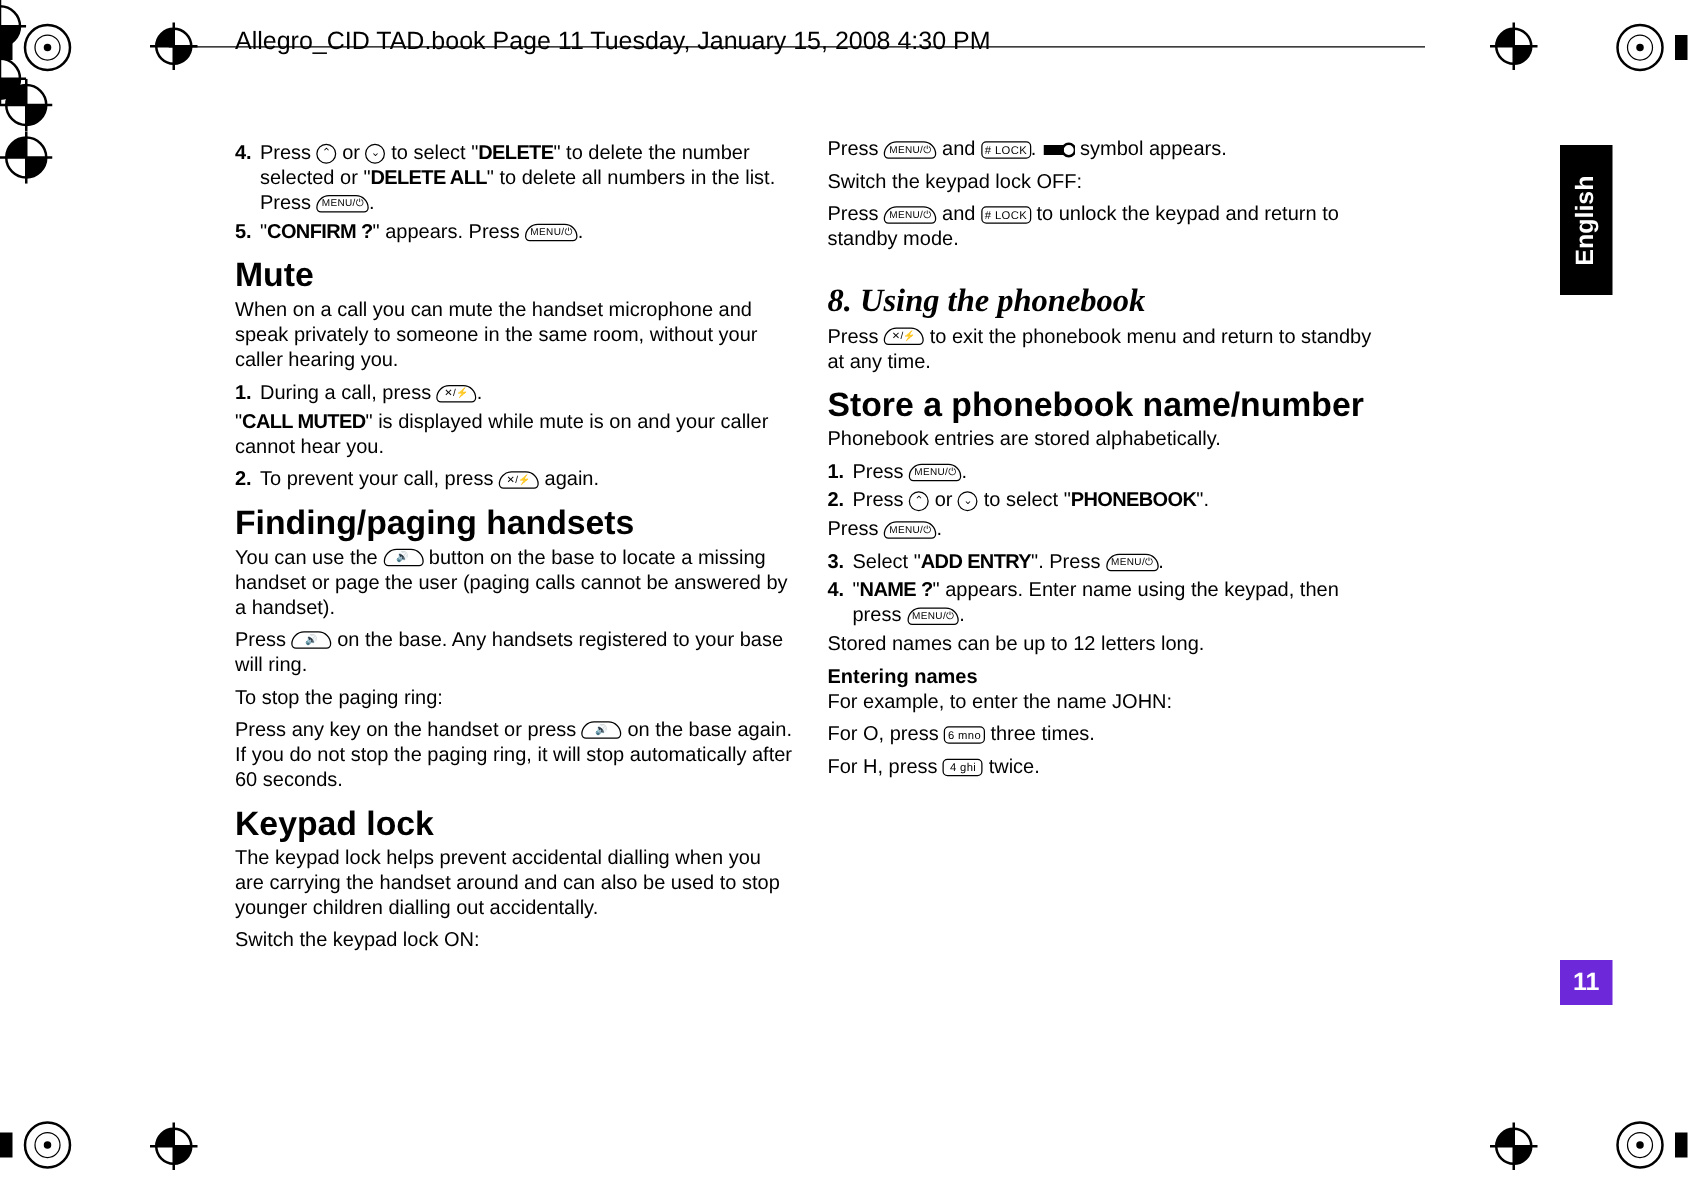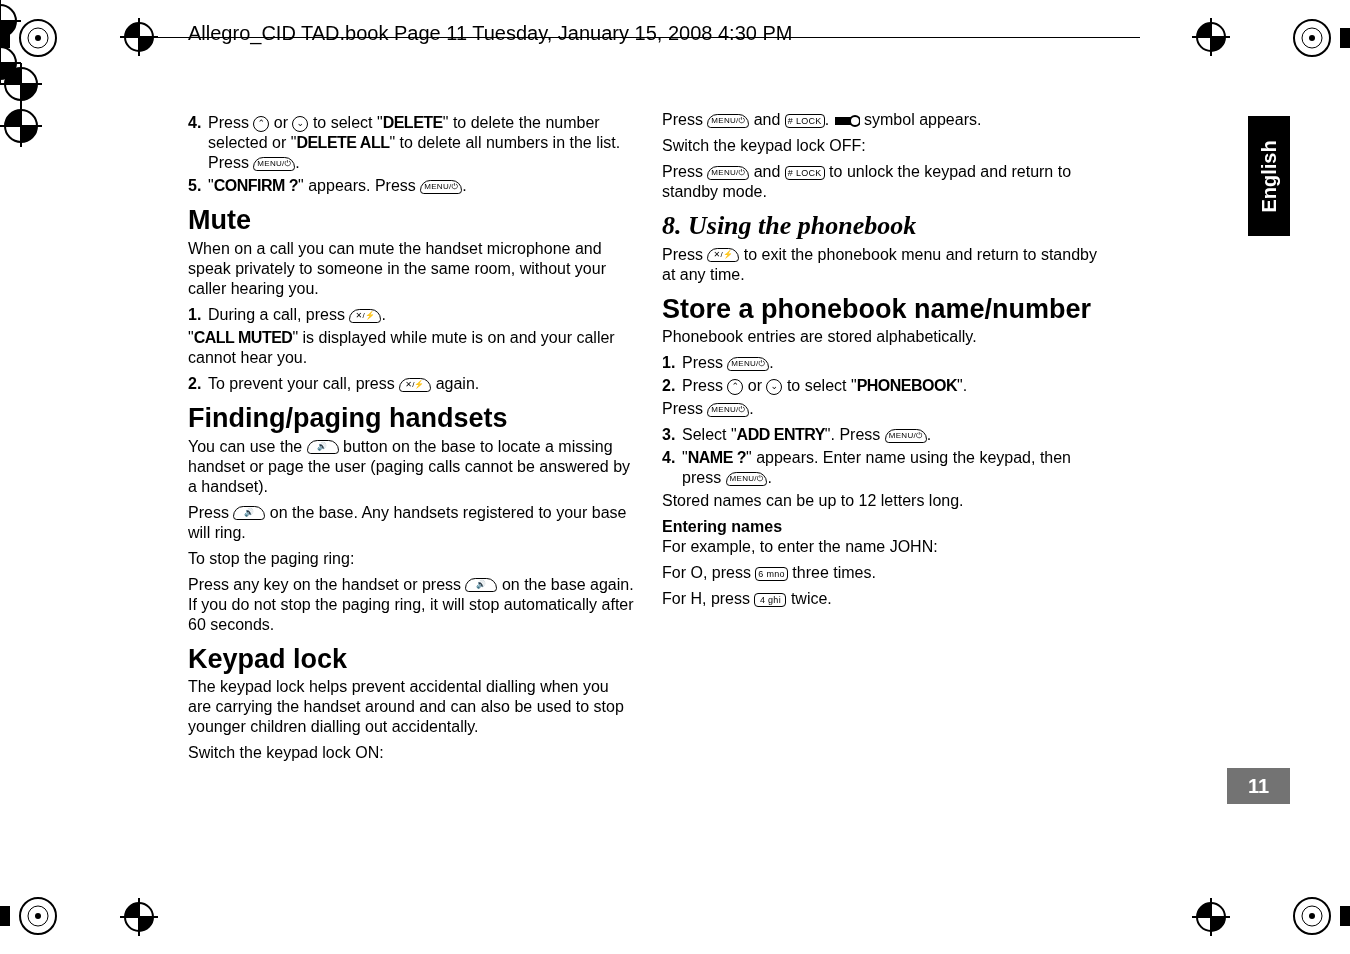--- a/index.html
+++ b/index.html
@@ -3,33 +3,33 @@
 <meta charset="utf-8">
 <style>
   html,body{margin:0;padding:0;background:#fff;color:#000;font-family:Arial,Helvetica,sans-serif}
   body{width:1350px;height:954px;position:relative;overflow:hidden}
   .page{position:absolute;left:188px;top:110px;width:930px;height:770px}
   .header-line{position:absolute;left:135px;top:37px;width:1005px;border-top:1px solid #000}
   .header-text{position:absolute;left:188px;top:22px;font-size:20px}
   .cols{display:flex;gap:26px}
   .col{width:448px;font-size:16px;line-height:1.25}
   .col p{margin:0 0 6px 0}
-  .h1{font-size:26px;font-weight:bold;font-style:italic;margin:8px 0 2px 0;font-family:"Times New Roman",serif}
+  .h1{font-size:26px;font-weight:bold;font-style:italic;margin:23px 0 2px 0;font-family:"Times New Roman",serif}
   .h2{font-size:27px;font-weight:bold;margin:8px 0 1px 0}
   .h3{font-size:16px;font-weight:bold;margin:6px 0 0 0}
   .boldcond{font-weight:bold;letter-spacing:-0.5px}
   .step{display:flex;margin:3px 0}
   .step .n{font-weight:bold;width:20px;flex-shrink:0}
   .step .t{flex:1}
   .key{display:inline-block;border:1px solid #000;border-radius:11px 11px 4px 4px;font-size:8px;padding:1px 3px 1px 3px;vertical-align:middle;line-height:10px;min-width:24px;text-align:center;letter-spacing:0.3px}
   .key-round{border-radius:50%;width:14px;height:14px;min-width:0;padding:0;line-height:13px;font-size:9px}
   .key-num{border-radius:4px;min-width:26px;font-size:9px;padding:1px 2px}
   .sidetab{position:absolute;right:60px;top:116px;background:#000;color:#fff;width:42px;height:120px;display:flex;align-items:center;justify-content:center}
   .sidetab span{transform:rotate(-90deg);font-weight:bold;font-size:20px}
-  .pagenum{position:absolute;right:60px;top:768px;background:#737373;color:#fff;width:63px;height:36px;display:flex;align-items:center;justify-content:center;font-weight:bold;font-size:20px}
+  .pagenum{position:absolute;right:60px;top:768px;background:#6d28d9;color:#fff;width:42px;height:36px;display:flex;align-items:center;justify-content:center;font-weight:bold;font-size:20px}
   
   .reg{position:absolute;width:72px;height:72px}
   .reg svg{width:72px;height:72px;display:block}
   .tl{left:-12px;top:-12px}.tr{right:-12px;top:-12px}.bl{left:-12px;bottom:-12px}.br{right:-12px;bottom:-12px}
   .tc{left:50%;top:-10px;transform:translateX(-50%);width:42px;height:42px}
   .bc{left:50%;bottom:-10px;transform:translateX(-50%);width:42px;height:42px}
   .lc{left:-10px;top:50%;transform:translateY(-50%);width:42px;height:42px}
   .rc{right:-10px;top:50%;transform:translateY(-50%);width:42px;height:42px}
   .target svg{width:42px;height:42px;display:block}
   svg.locksym{vertical-align:middle}

